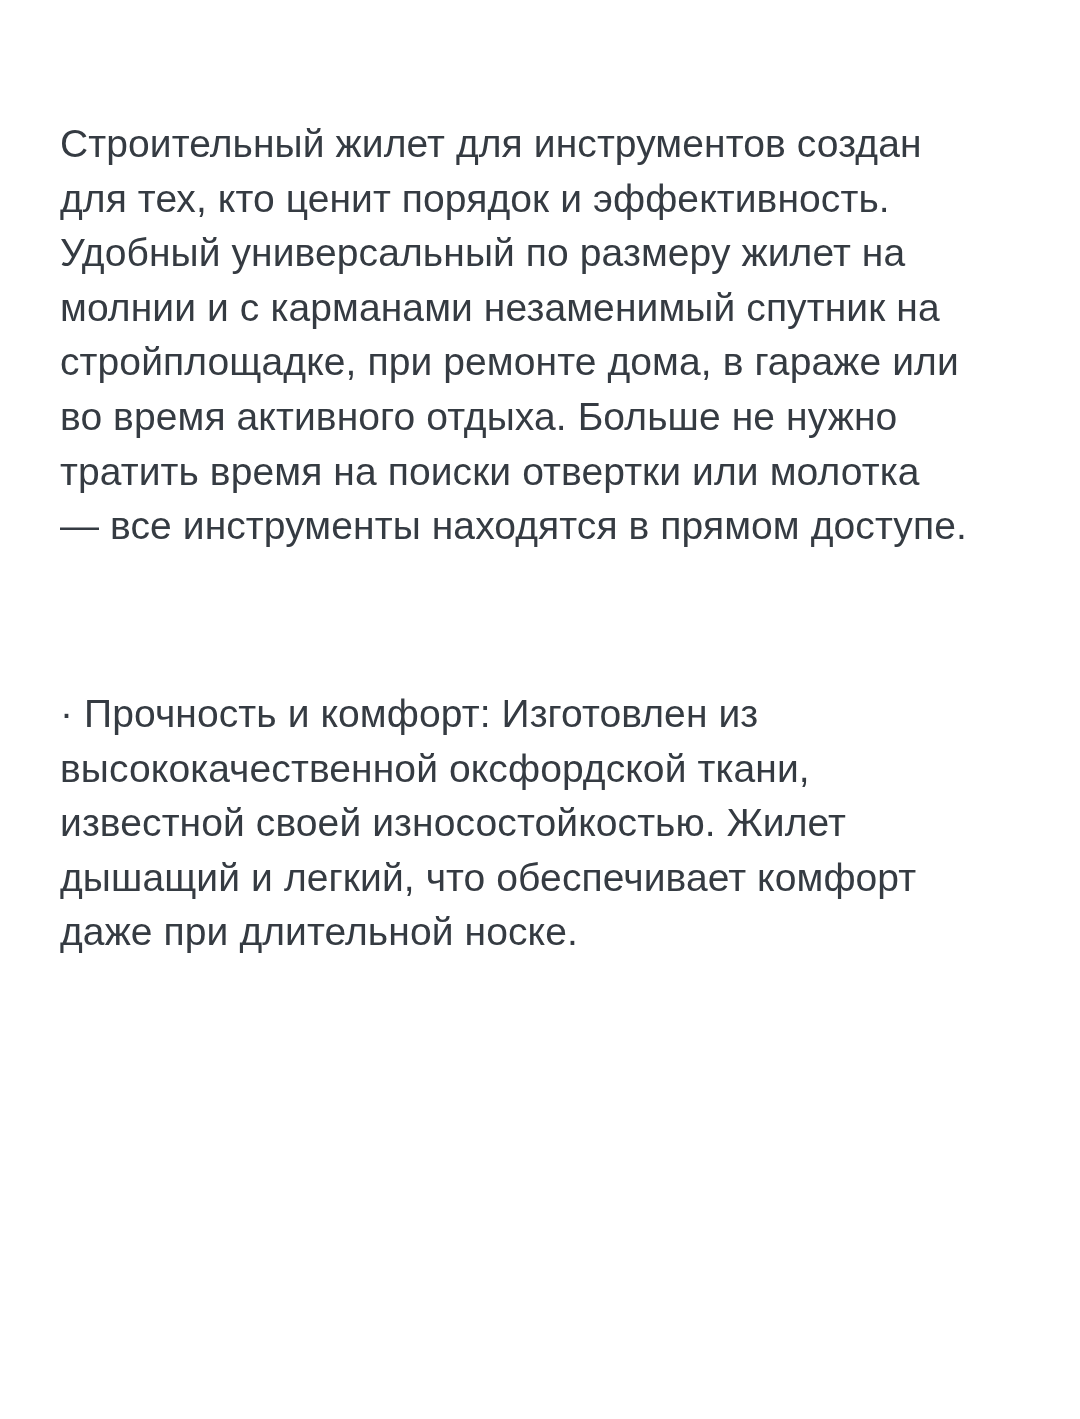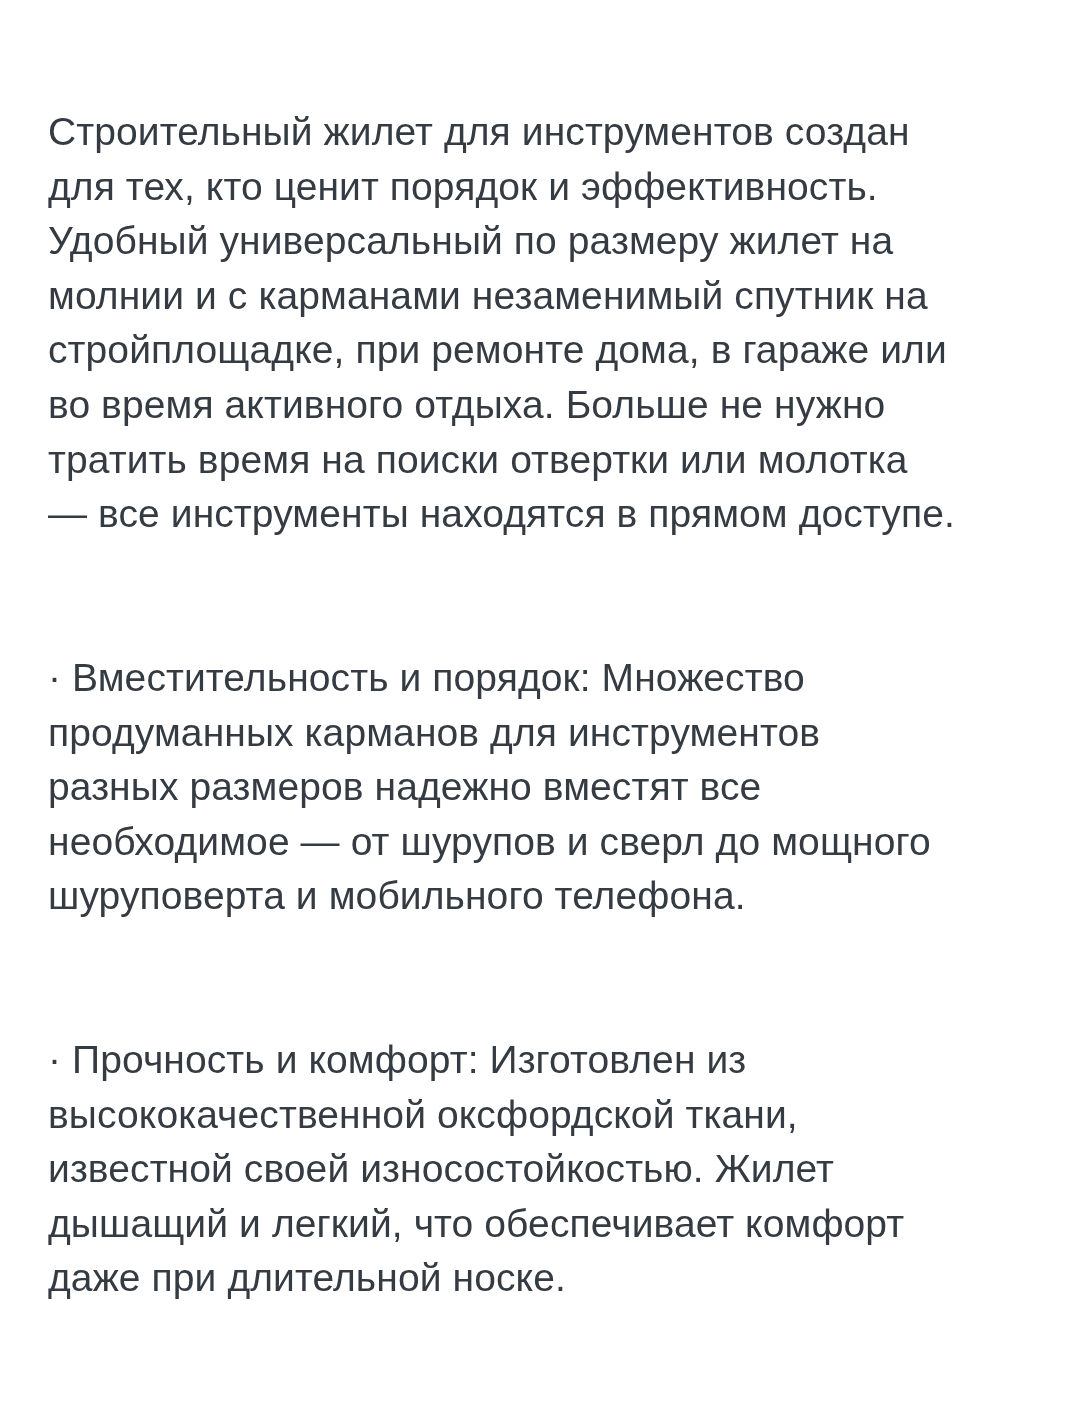--- a/index.html
+++ b/index.html
@@ -17,42 +17,37 @@
     width: 1000px;
     font-family: "Liberation Sans", "DejaVu Sans", sans-serif;
     font-size: 39px;
     line-height: 54.58px;
     font-weight: 400;
     color: #353b42;
     letter-spacing: 0.1px;
     white-space: pre;
   }
   .text-block {
-    margin: 0;
+    margin: 12px;
     padding: 0;
     white-space: pre;
   }
 </style>
 </head>
 <body>
 
 <main class="description">
   <div class="text-block">Строительный жилет для инструментов создан
 для тех, кто ценит порядок и эффективность.
 Удобный универсальный по размеру жилет на
 молнии и с карманами незаменимый спутник на
 стройплощадке, при ремонте дома, в гараже или
 во время активного отдыха. Больше не нужно
 тратить время на поиски отвертки или молотка
 — все инструменты находятся в прямом доступе.</div>
-  <div class="text-block">· Вместительность и порядок: Множество
-продуманных карманов для инструментов
-разных размеров надежно вместят все
-необходимое — от шурупов и сверл до мощного
-шуруповерта и мобильного телефона.</div>
   <div class="text-block">· Прочность и комфорт: Изготовлен из
 высококачественной оксфордской ткани,
 известной своей износостойкостью. Жилет
 дышащий и легкий, что обеспечивает комфорт
 даже при длительной носке.</div>
   
   
 </main>
 
 </body></html>

